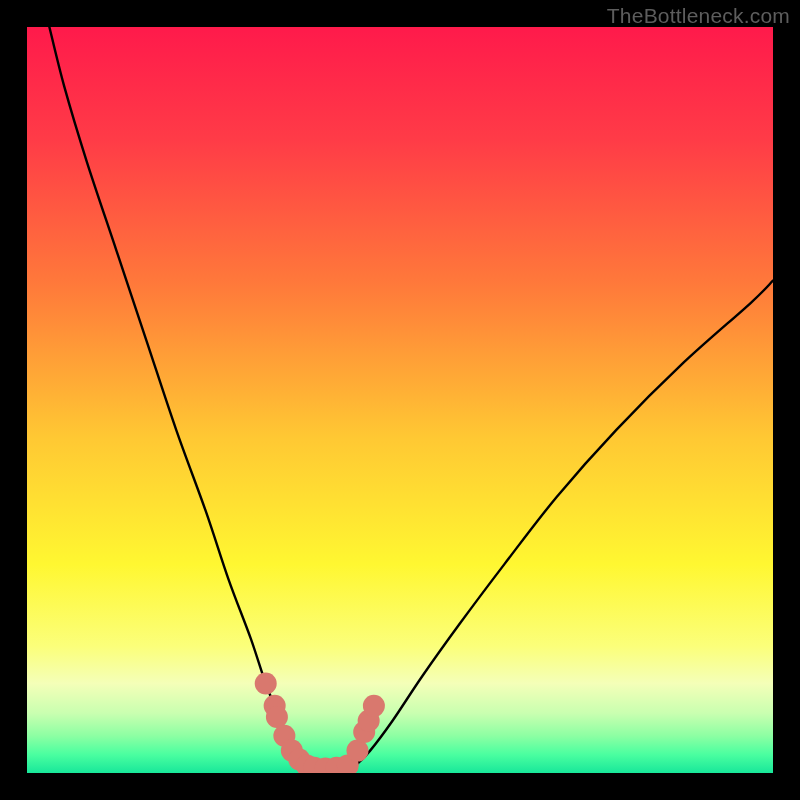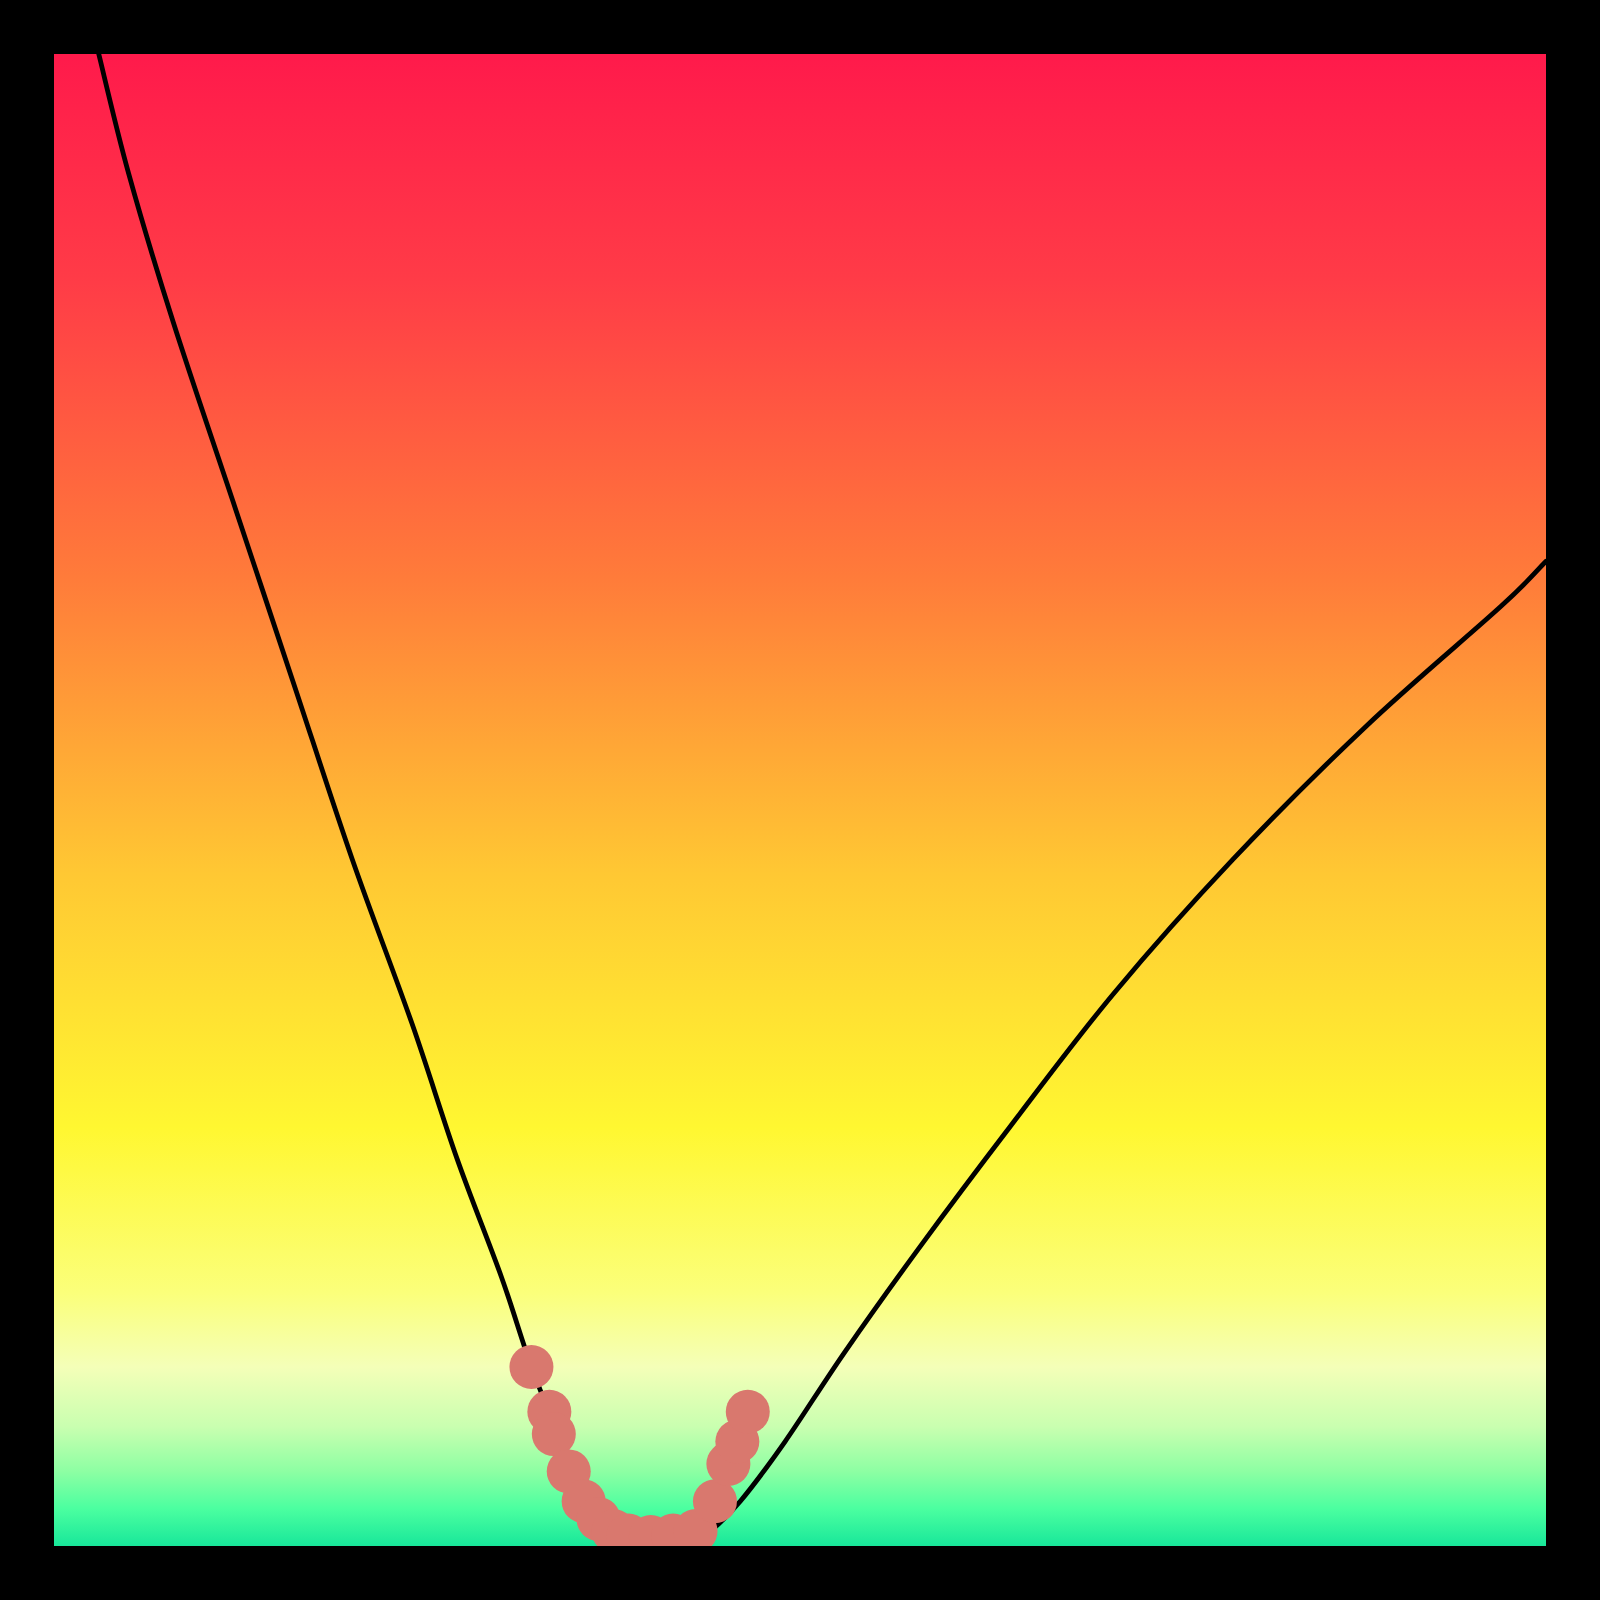--- a/index.html
+++ b/index.html
@@ -93,13 +93,14 @@
           <circle cx="320.78" cy="738.54" r="11" fill="#d9786e"></circle>
           <circle cx="330.47799999999995" cy="723.62" r="11" fill="#d9786e"></circle>
           <circle cx="337.192" cy="704.97" r="11" fill="#d9786e"></circle>
           <circle cx="341.66799999999995" cy="693.78" r="11" fill="#d9786e"></circle>
           <circle cx="346.89000000000004" cy="678.86" r="11" fill="#d9786e"></circle>
         </g>
     </svg>
 
   </div>
 
+  <div class="watermark">TheBottleneck.com</div>
 </div>
 
 </body></html>

